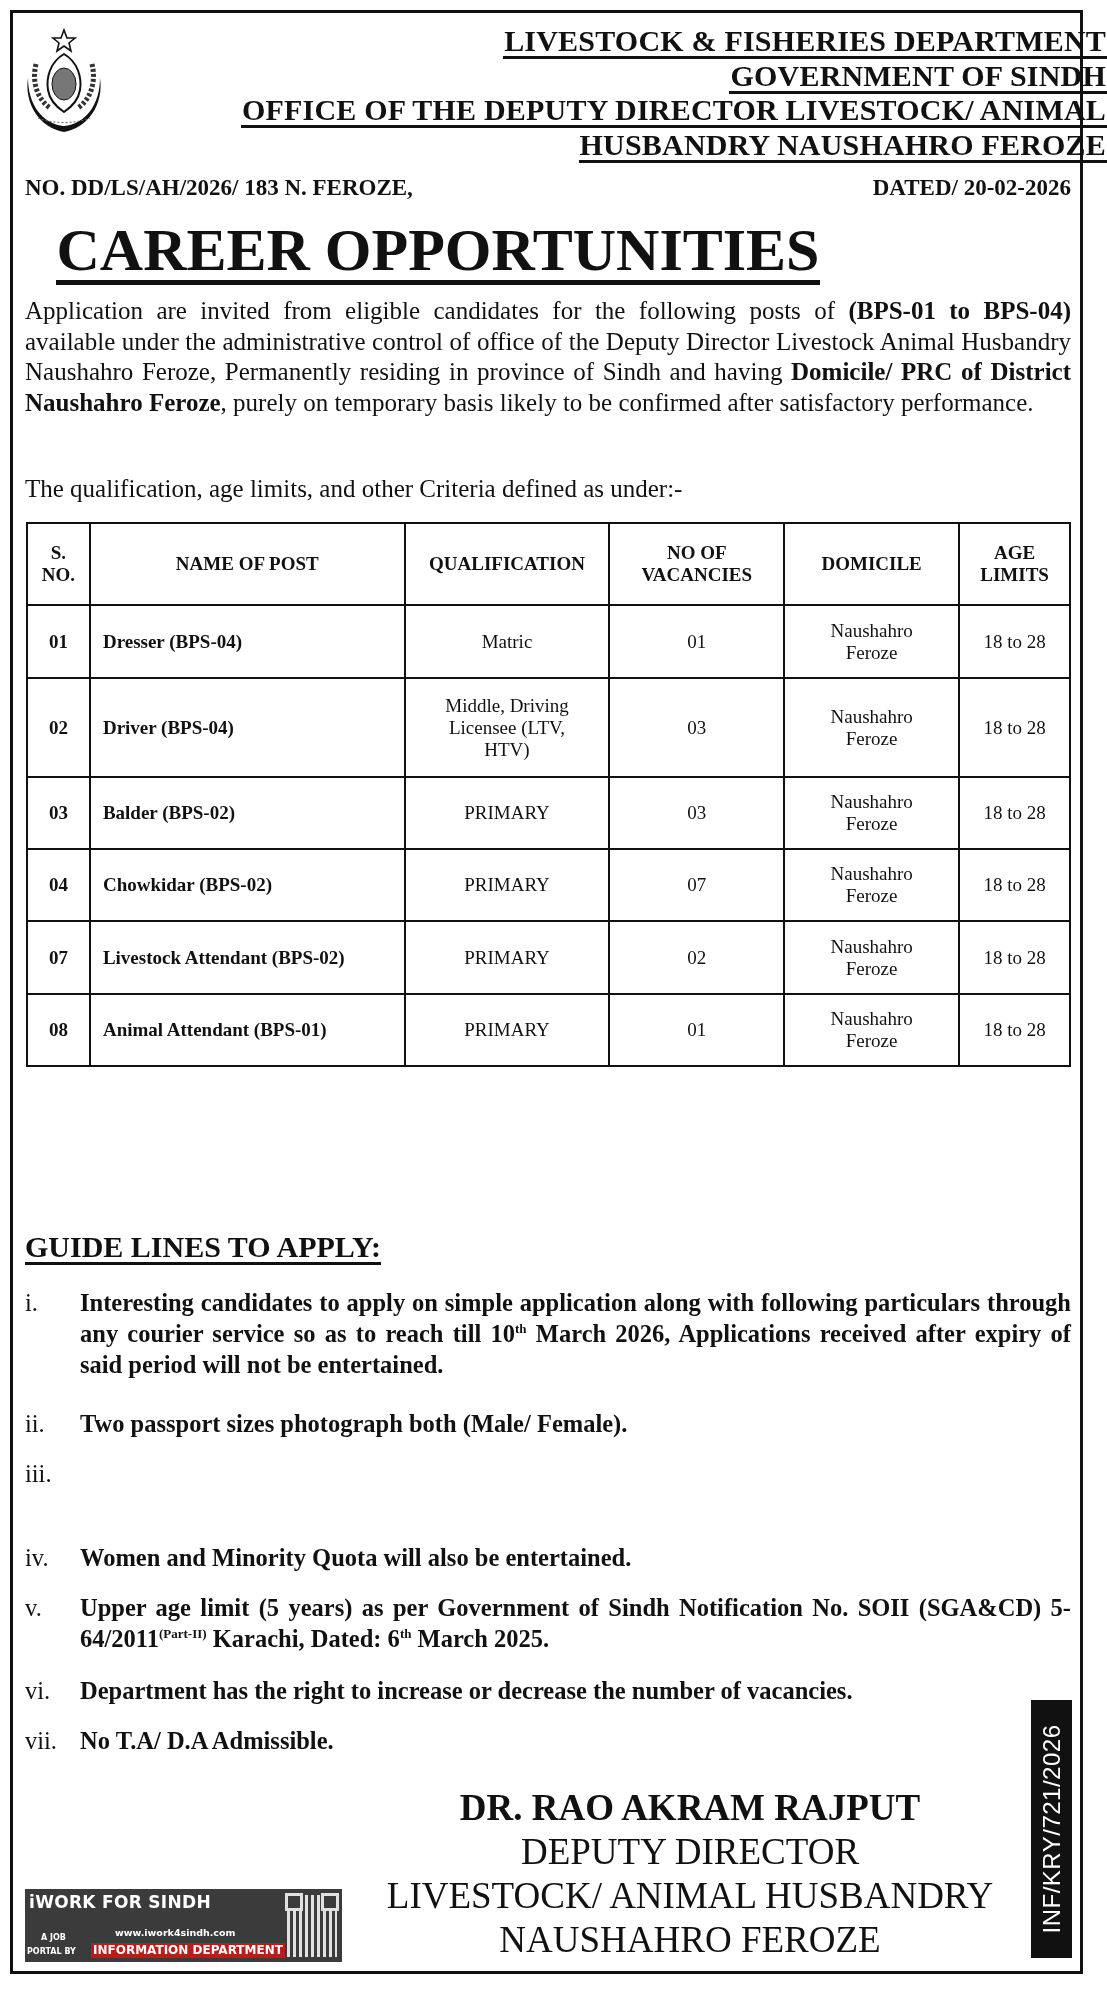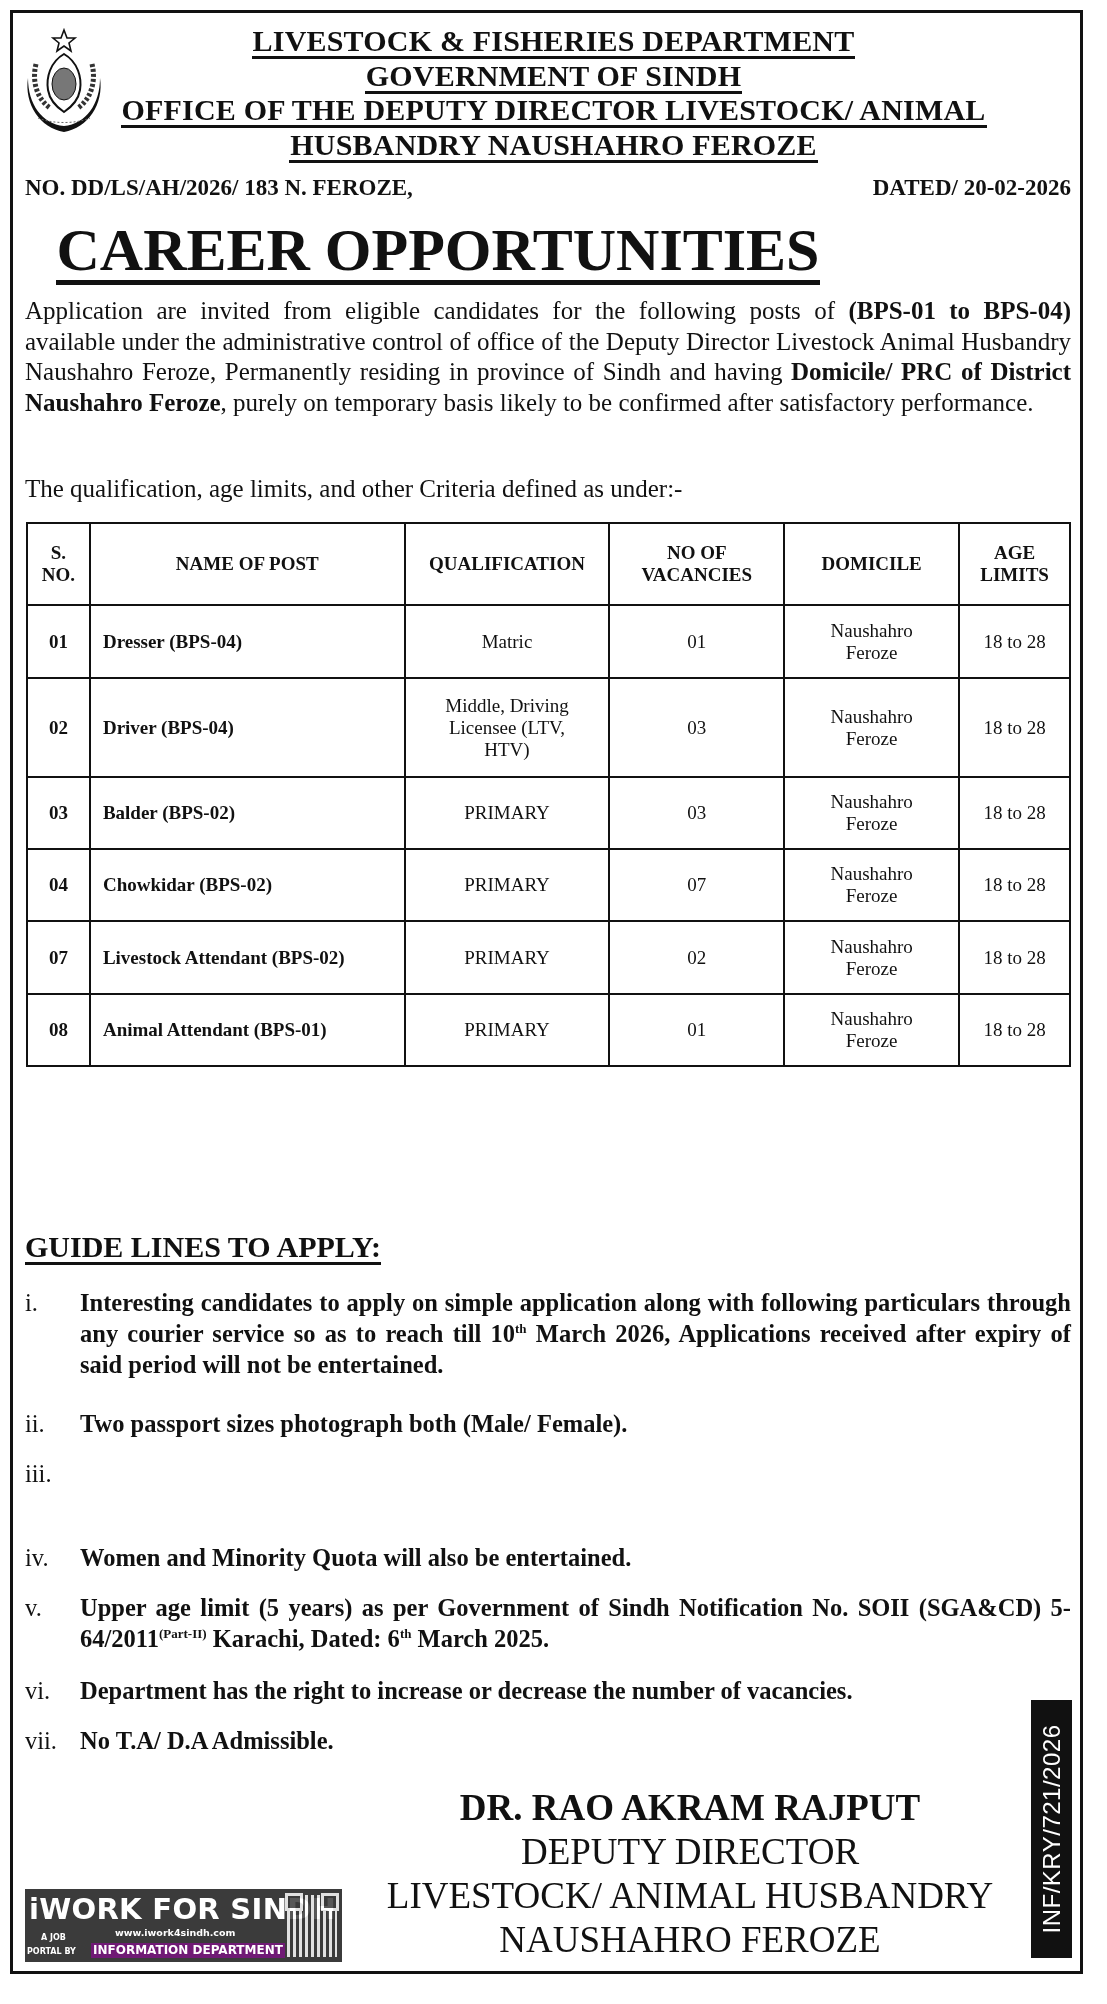--- a/index.html
+++ b/index.html
@@ -1,19 +1,19 @@
 <!DOCTYPE html>
 <html><head>
 <meta charset="utf-8">
 <style>
   html, body { margin:0; padding:0; background:#ffffff; }
   body { width:1107px; height:2004px; position:relative; overflow:hidden; font-family:"Liberation Serif","DejaVu Serif",serif; color:#111; }
   .frame { position:absolute; left:10px; top:10px; width:1073px; height:1964px; border:3px solid #111; box-sizing:border-box; }
   .seal { position:absolute; left:20px; top:28px; width:88px; height:108px; }
-  .hdr { position:absolute; left:0; width:1107px; text-align:center; font-weight:bold; font-size:30px; line-height:34px; letter-spacing:0.2px; }
+  .hdr { position:absolute; left:0; width:1107px; text-align:right; font-weight:bold; font-size:30px; line-height:34px; letter-spacing:0.2px; }
   .hdr span { display:inline-block; border-bottom:3px solid #111; line-height:30px; padding:0 1px; }
   .refline { position:absolute; top:174px; font-weight:bold; font-size:23px; line-height:28px; }
   .title { position:absolute; top:218px; left:0; width:876px; text-align:center; font-weight:bold; font-size:60px; line-height:64px; }
   .title span { display:inline-block; border-bottom:5px solid #111; line-height:60px; }
   .intro { position:absolute; left:25px; width:1046px; top:296px; font-size:25px; line-height:30.5px; text-align:justify; }
   .intro b { font-weight:bold; }
   .criteria { position:absolute; left:25px; top:474px; font-size:25px; line-height:30px; }
   table.posts { position:absolute; left:26px; top:522px; width:1045px; border-collapse:collapse; font-size:19px; }
   table.posts th, table.posts td { border:2px solid #111; text-align:center; vertical-align:middle; padding:0 4px; line-height:22px; }
   table.posts th { font-weight:bold; font-size:19px; height:80px; }
@@ -23,25 +23,25 @@
   .guide-h span { display:inline-block; border-bottom:3px solid #111; line-height:30px; }
   .gitem { position:absolute; left:25px; width:1046px; font-size:24.5px; line-height:31px; }
   .gitem .num { position:absolute; left:0; top:0; font-weight:normal; }
   .gitem .txt { position:absolute; left:55px; width:991px; font-weight:bold; text-align:justify; text-align-last:left; }
   .gitem sup { font-size:13px; line-height:0; }
   .sig { position:absolute; left:340px; width:700px; text-align:center; font-size:37px; line-height:44px; }
   .sig .name { font-weight:bold; }
   .badge-v { position:absolute; left:1031px; top:1700px; width:41px; height:258px; background:#111; }
   .badge-v span { position:absolute; left:50%; top:50%; transform:translate(-50%,-50%) rotate(-90deg); color:#fff; font-family:"Liberation Sans","DejaVu Sans",sans-serif; font-size:24px; letter-spacing:0.5px; white-space:nowrap; }
   .iwork { position:absolute; left:25px; top:1889px; width:317px; height:73px; background:#3b3b3b; color:#fff; font-family:"DejaVu Sans","Liberation Sans",sans-serif; }
-  .iwork .brand { position:absolute; left:4px; top:3px; font-size:29px; font-weight:bold; letter-spacing:0.3px; }
+  .iwork .brand { position:absolute; left:4px; top:3px; font-size:17px; font-weight:bold; letter-spacing:0.3px; }
   .iwork .sub1 { position:absolute; left:16px; top:44px; font-size:8px; font-weight:bold; }
   .iwork .sub2 { position:absolute; left:2px; top:58px; font-size:8px; font-weight:bold; }
   .iwork .url { position:absolute; left:90px; top:38px; font-size:9.5px; font-weight:bold; }
-  .iwork .dept { position:absolute; left:66px; top:54px; font-size:12px; font-weight:bold; background:#701a75; padding:0 2px; line-height:15px; }
+  .iwork .dept { position:absolute; left:66px; top:54px; font-size:12px; font-weight:bold; background:#b91c1c; padding:0 2px; line-height:15px; }
   .iwork .qr { position:absolute; left:262px; top:6px; width:50px; height:62px; background:
      repeating-linear-gradient(90deg,#fff 0 3px,#3b3b3b 3px 6px),
      #fff; opacity:0.85; }
   .iwork .qr::before, .iwork .qr::after { content:""; position:absolute; width:12px; height:12px; border:3px solid #fff; background:#3b3b3b; }
   .iwork .qr::before { left:-2px; top:-2px; }
   .iwork .qr::after { right:-2px; top:-2px; }
 </style>
 </head>
 <body>
 

